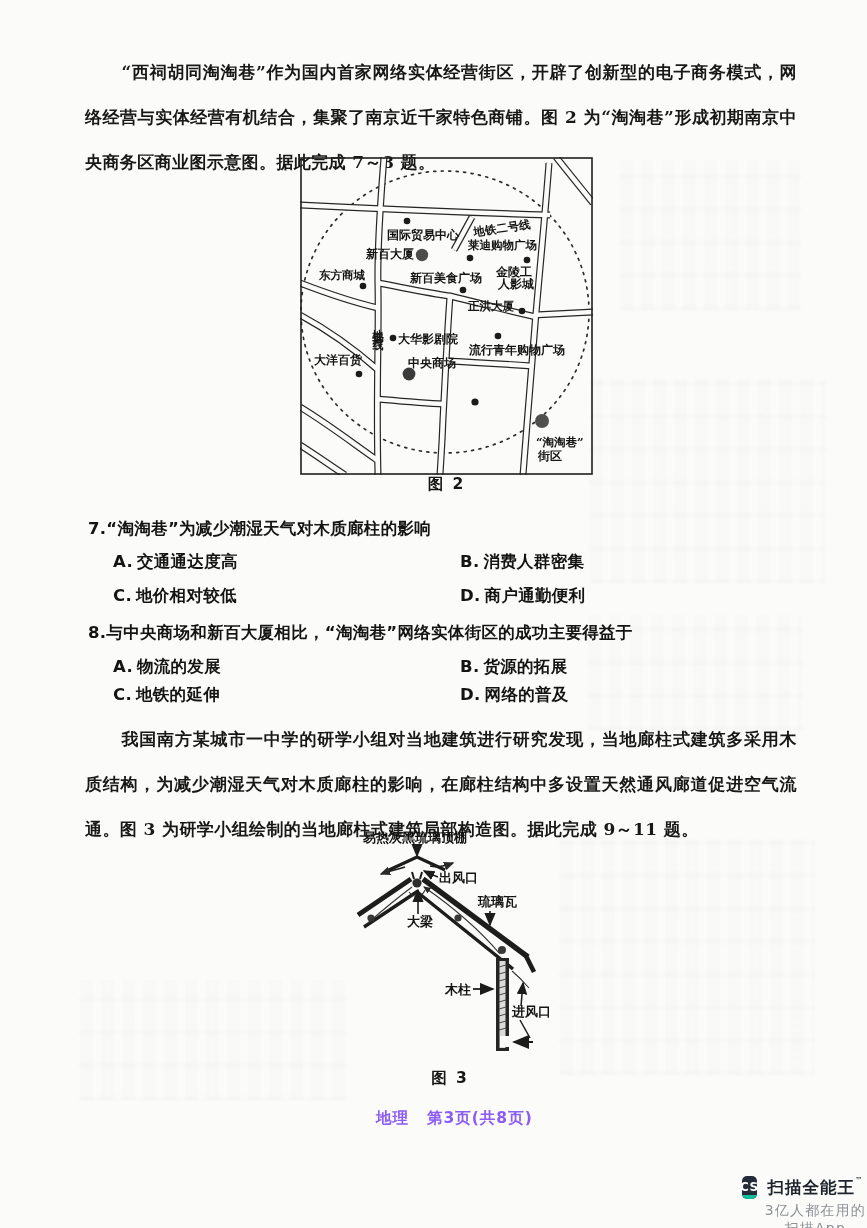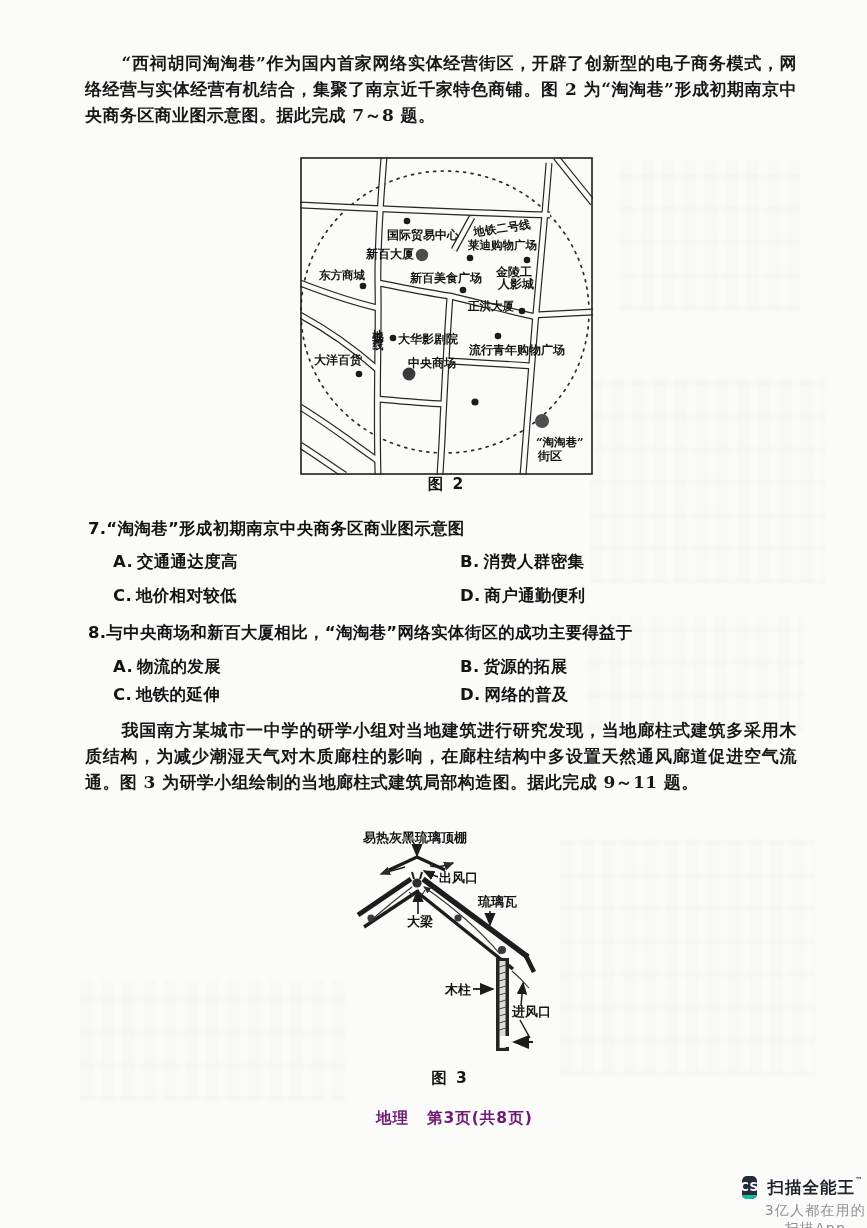--- a/index.html
+++ b/index.html
@@ -6,31 +6,31 @@
   body{
     width:867px;height:1228px;position:relative;overflow:hidden;
     background:#fbfbf9;
     font-family:"DejaVu Sans","Liberation Sans",sans-serif;
     color:#1c1c1c;
   }
   .abs{position:absolute;}
   
   .passage{
     width:712px;font-family:"DejaVu Serif","Liberation Serif",serif;
-    font-weight:700;font-size:17px;line-height:26px;text-align:justify;
+    font-weight:700;font-size:17px;line-height:45px;text-align:justify;
     text-indent:2.15em;color:#181818;letter-spacing:.4px;
   }
   
   .qstem{font-weight:700;font-size:16.5px;color:#141414;letter-spacing:.3px;white-space:nowrap;}
   .optrow{display:flex;font-weight:700;font-size:16.5px;color:#141414;letter-spacing:.3px;gap:40px;}
   .optrow .opt{white-space:nowrap;}
   .optrow .opt.colA{width:307px;}
   .optlabel{margin-right:4px;}
   .figcap{font-weight:700;font-size:15.5px;color:#161616;text-align:center;letter-spacing:2px;}
-  .footer{font-weight:700;font-size:15.5px;color:#701a75;letter-spacing:1px;white-space:nowrap;}
+  .footer{font-weight:700;font-size:15.5px;color:#8b5cf6;letter-spacing:1px;white-space:nowrap;}
   .footer .gap{display:inline-block;width:18px;}
   
   .vlabel{
     writing-mode:vertical-rl;text-orientation:upright;
     font-weight:700;font-size:11px;letter-spacing:2.5px;color:#161616;
     font-family:"DejaVu Serif","Liberation Serif",serif;
   }
   
   .smudge{
     position:absolute;pointer-events:none;opacity:.6;filter:blur(1.4px);
@@ -135,21 +135,21 @@
     <text x="236" y="289" font-size="11.5">“淘淘巷”</text>
     <text x="238" y="303">街区</text>
   </g>
 </svg>
 
 <div class="abs vlabel" style="left:369px;top:320px;height:90px;">地铁二号线</div>
 <div class="abs figcap" style="left:300px;top:474px;width:293px;">图 2</div>
 
 <div class="abs" style="left:88px;top:518px;width:715px;">
   <div class="qstem">
-    <span>7.</span><span>“淘淘巷”形成初期南京中央商务区商业图示意图</span>
+    <span>7.</span><span>“淘淘巷”为减少潮湿天气对木质廊柱的影响</span>
   </div>
   <div class="optrow" style="margin-top:11px;padding-left:25px;">
     <span class="opt colA"><span class="optlabel">A.</span><span>交通通达度高</span></span>
     <span class="opt"><span class="optlabel">B.</span><span>消费人群密集</span></span>
   </div>
   <div class="optrow" style="margin-top:12px;padding-left:25px;">
     <span class="opt colA"><span class="optlabel">C.</span><span>地价相对较低</span></span>
     <span class="opt"><span class="optlabel">D.</span><span>商户通勤便利</span></span>
   </div>
 </div>

